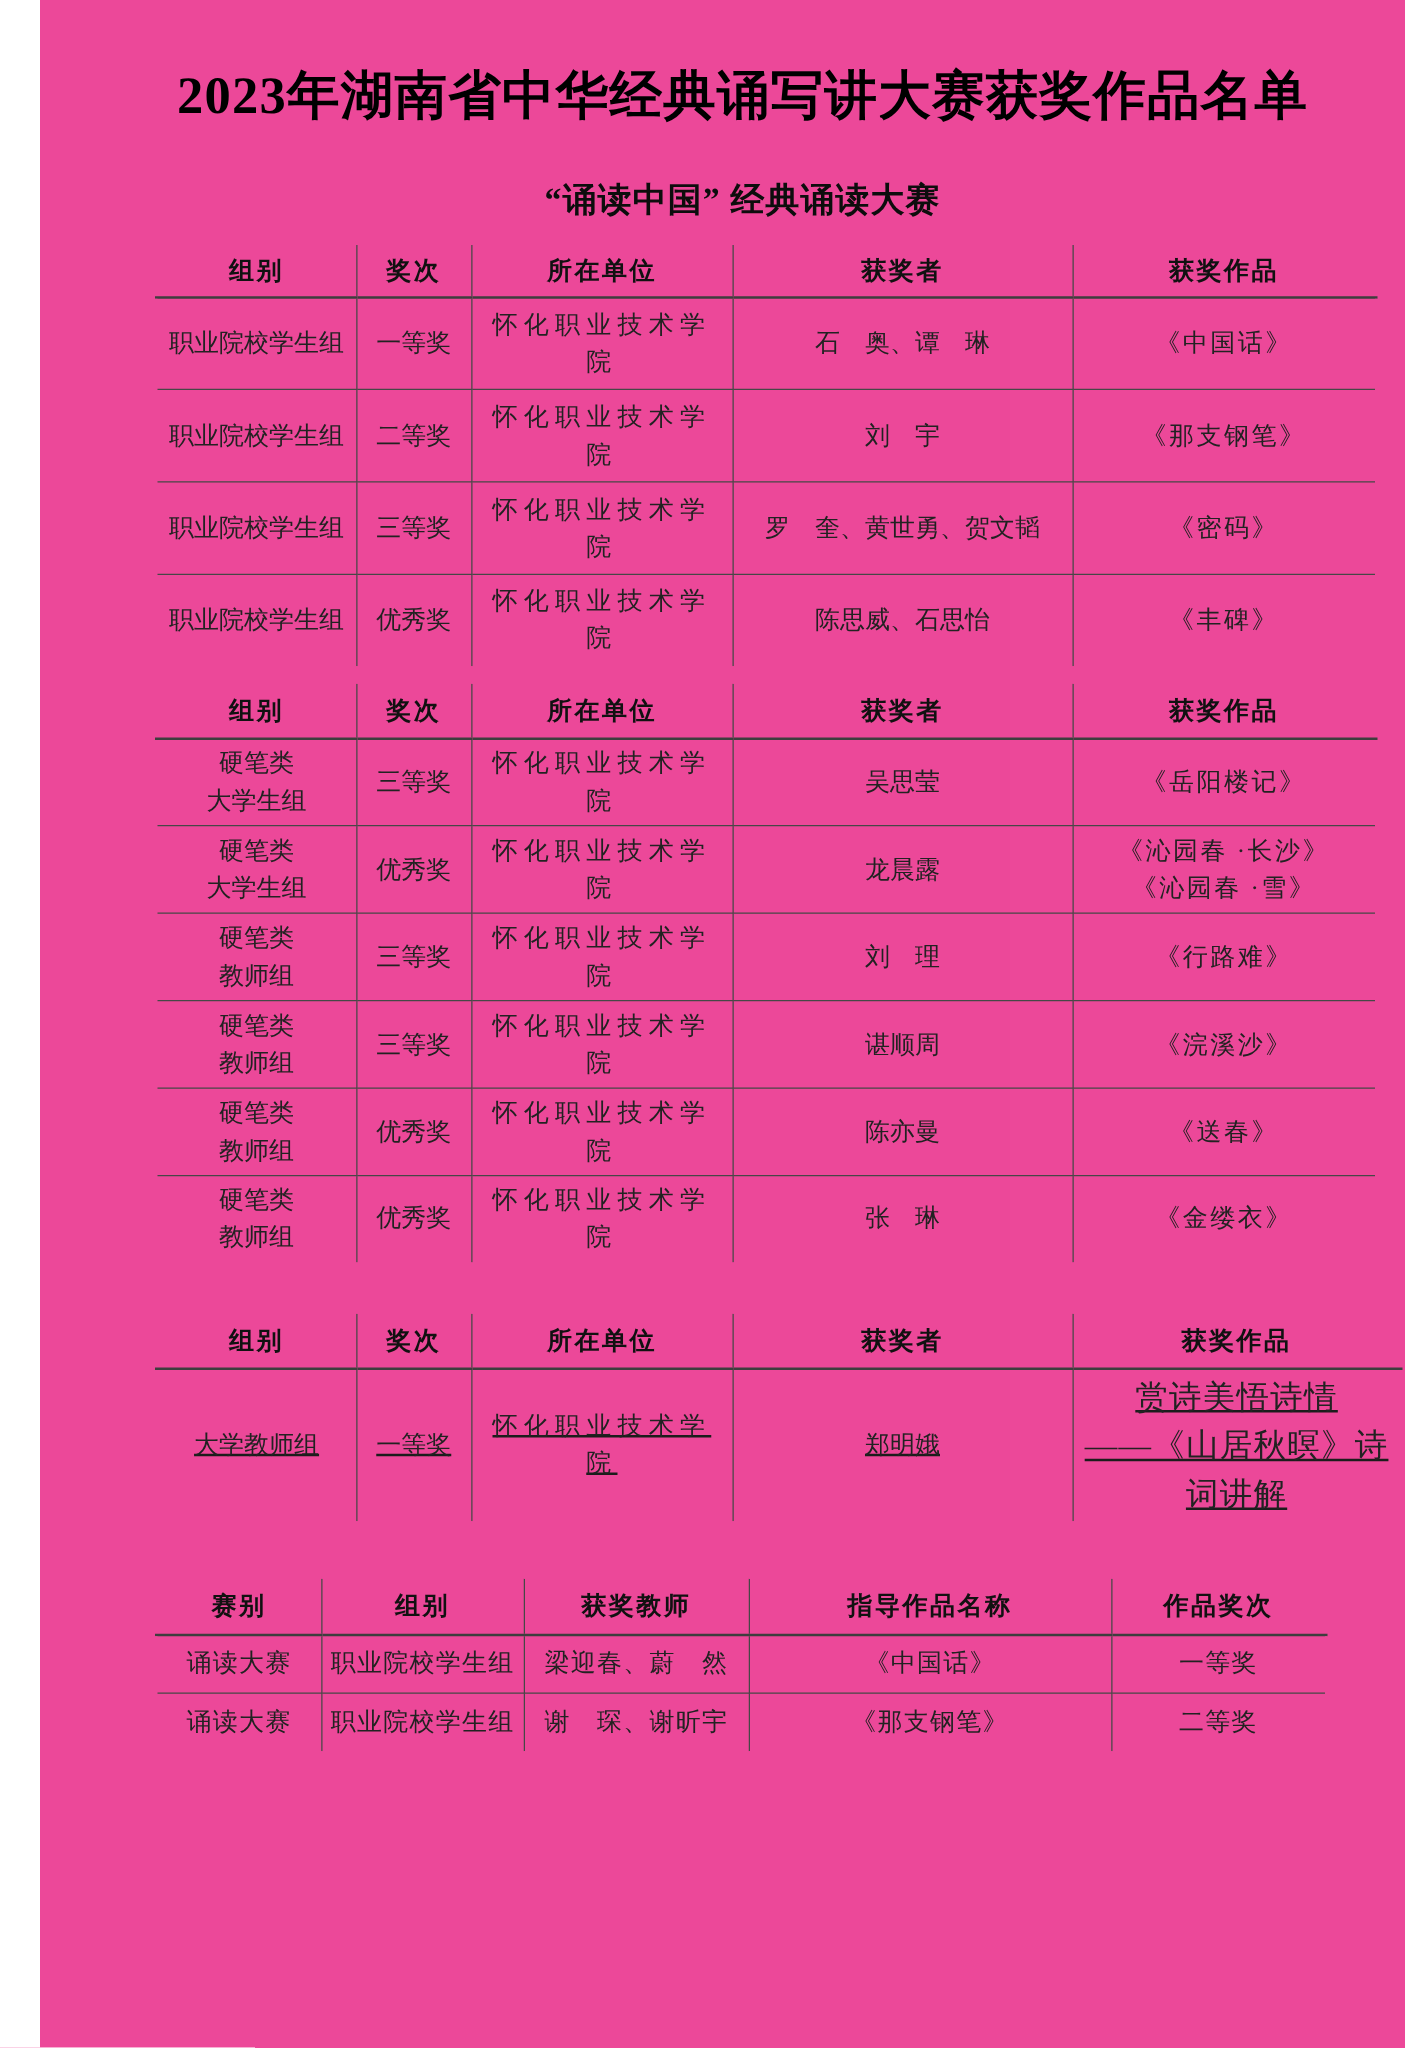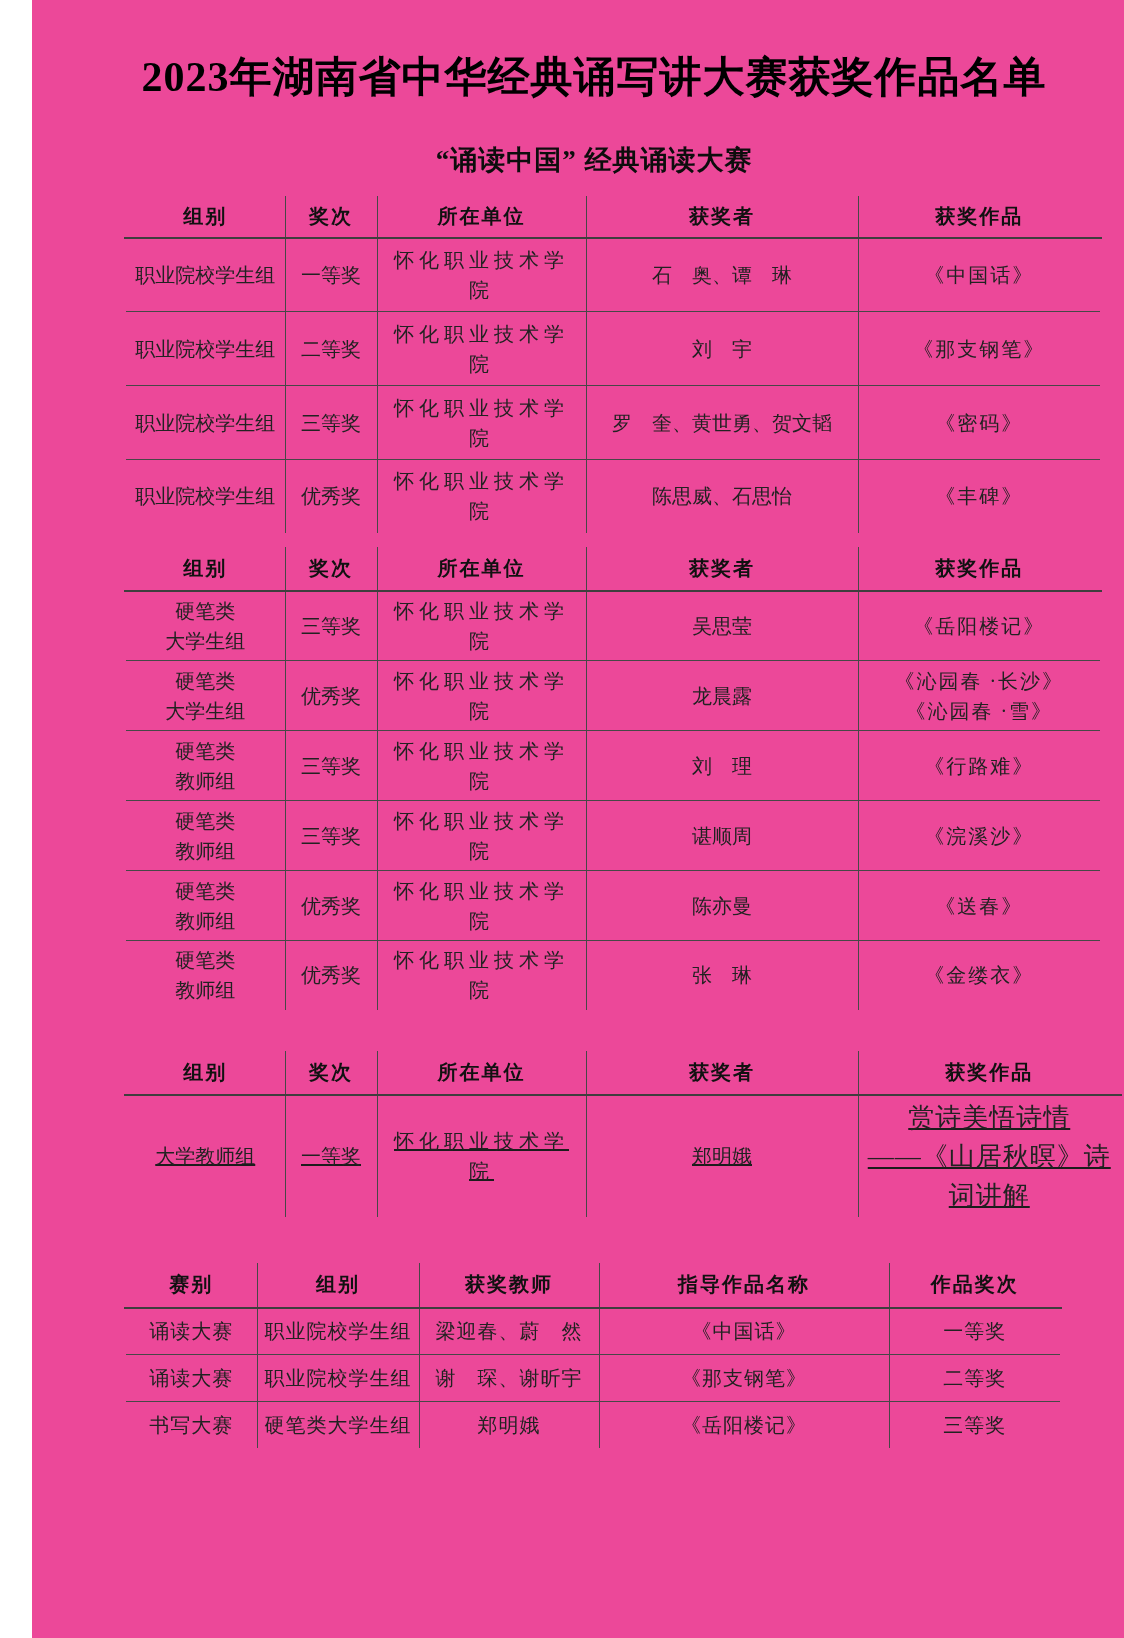--- a/index.html
+++ b/index.html
@@ -281,23 +281,16 @@
           <td>《中国话》</td>
           <td>一等奖</td>
         </tr>
         <tr>
           <td>诵读大赛</td>
           <td>职业院校学生组</td>
           <td>谢　琛、谢昕宇</td>
           <td>《那支钢笔》</td>
           <td>二等奖</td>
         </tr>
-        <tr>
-          <td>书写大赛</td>
-          <td>硬笔类大学生组</td>
-          <td>郑明娥</td>
-          <td>《岳阳楼记》</td>
-          <td>三等奖</td>
-        </tr>
       </tbody>
   </table>
 
 </div>
 
 </body></html>

